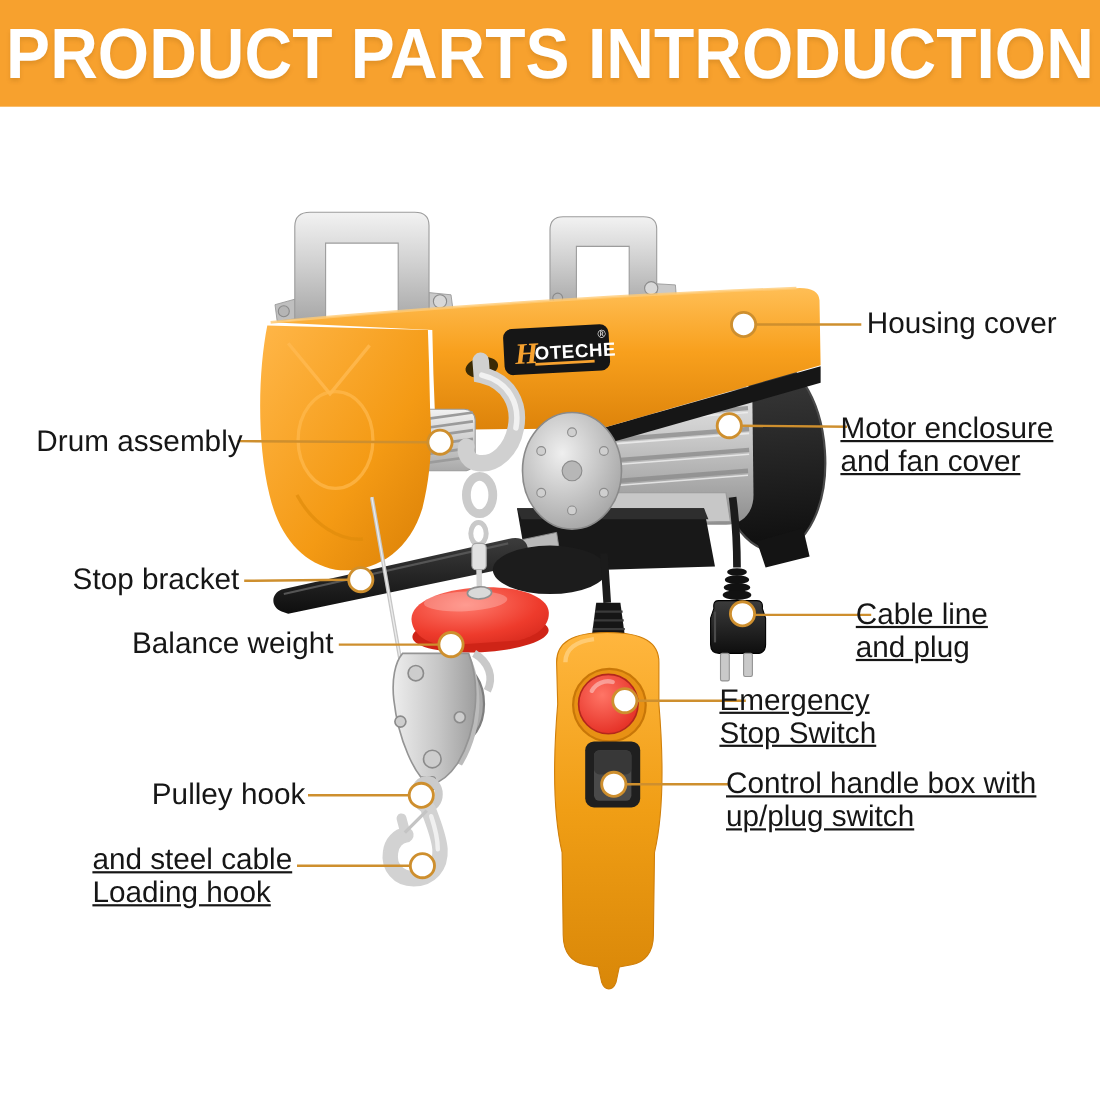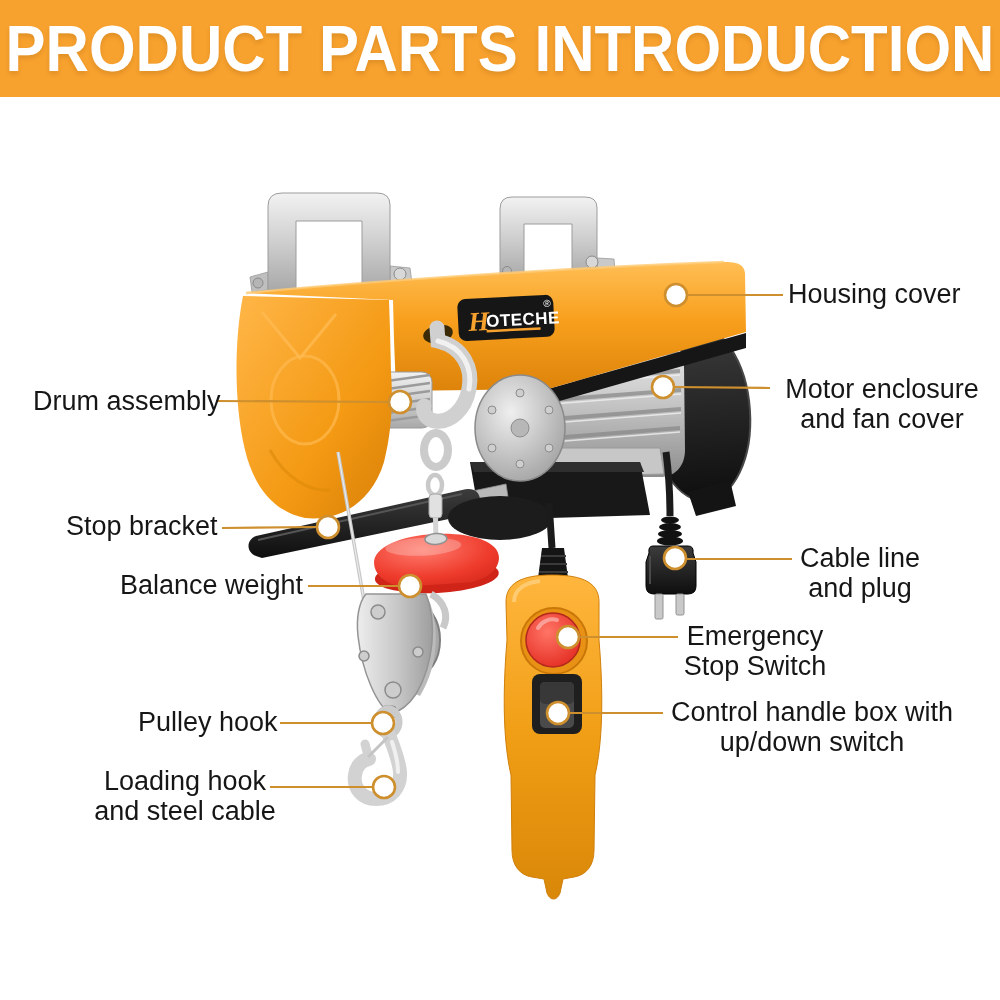--- a/index.html
+++ b/index.html
@@ -9,21 +9,21 @@
   }
   html,body{margin:0;padding:0;background:#fff;}
   .stage{position:relative;width:1000px;height:1000px;background:#fff;overflow:hidden;
          font-family:"Liberation Sans", sans-serif;padding-left:47px;}
   .banner{position:absolute;left:0;top:0;width:1000px;height:97px;background:var(--c-header);
           display:flex;align-items:center;justify-content:center;}
   .banner h1{margin:0;font-size:60px;font-weight:bold;letter-spacing:0px;color:#fff;
              transform:scale(1.0,1.08);text-shadow:0 3px 4px rgba(120,70,0,.18);white-space:nowrap;}
   svg.art{position:absolute;left:0;top:0;}
   .label{position:absolute;color:var(--c-text);font-size:27px;line-height:30px;font-weight:500;white-space:nowrap;}
-  .label.center{text-align:center;white-space:normal;}
+  .label.center{white-space:normal;text-decoration:underline;}
   .label span{display:block;}
   .leader{stroke:var(--c-leader);stroke-width:2.2;}
   .marker{fill:#fff;stroke:var(--c-leader);stroke-width:2.6;}
 </style>
 </head>
 <body>
 
 <div class="stage">
 
   <div class="banner">
@@ -295,20 +295,20 @@
   </div>
   <div class="label center" style="left:654px;top:621px;width:202px;">
     <span>Emergency</span>
     <span>Stop Switch</span>
   </div>
   <div class="label" style="left:138px;top:707px;text-align:right;">
     <span>Pulley hook</span>
   </div>
   <div class="label center" style="left:660px;top:697px;width:304px;">
     <span>Control handle box with</span>
-    <span>up/down switch</span>
+    <span>up/plug switch</span>
   </div>
   <div class="label center" style="left:84px;top:766px;width:202px;">
+    <span>and steel cable</span>
     <span>Loading hook</span>
-    <span>and steel cable</span>
   </div>
 
 </div>
 
 </body></html>

